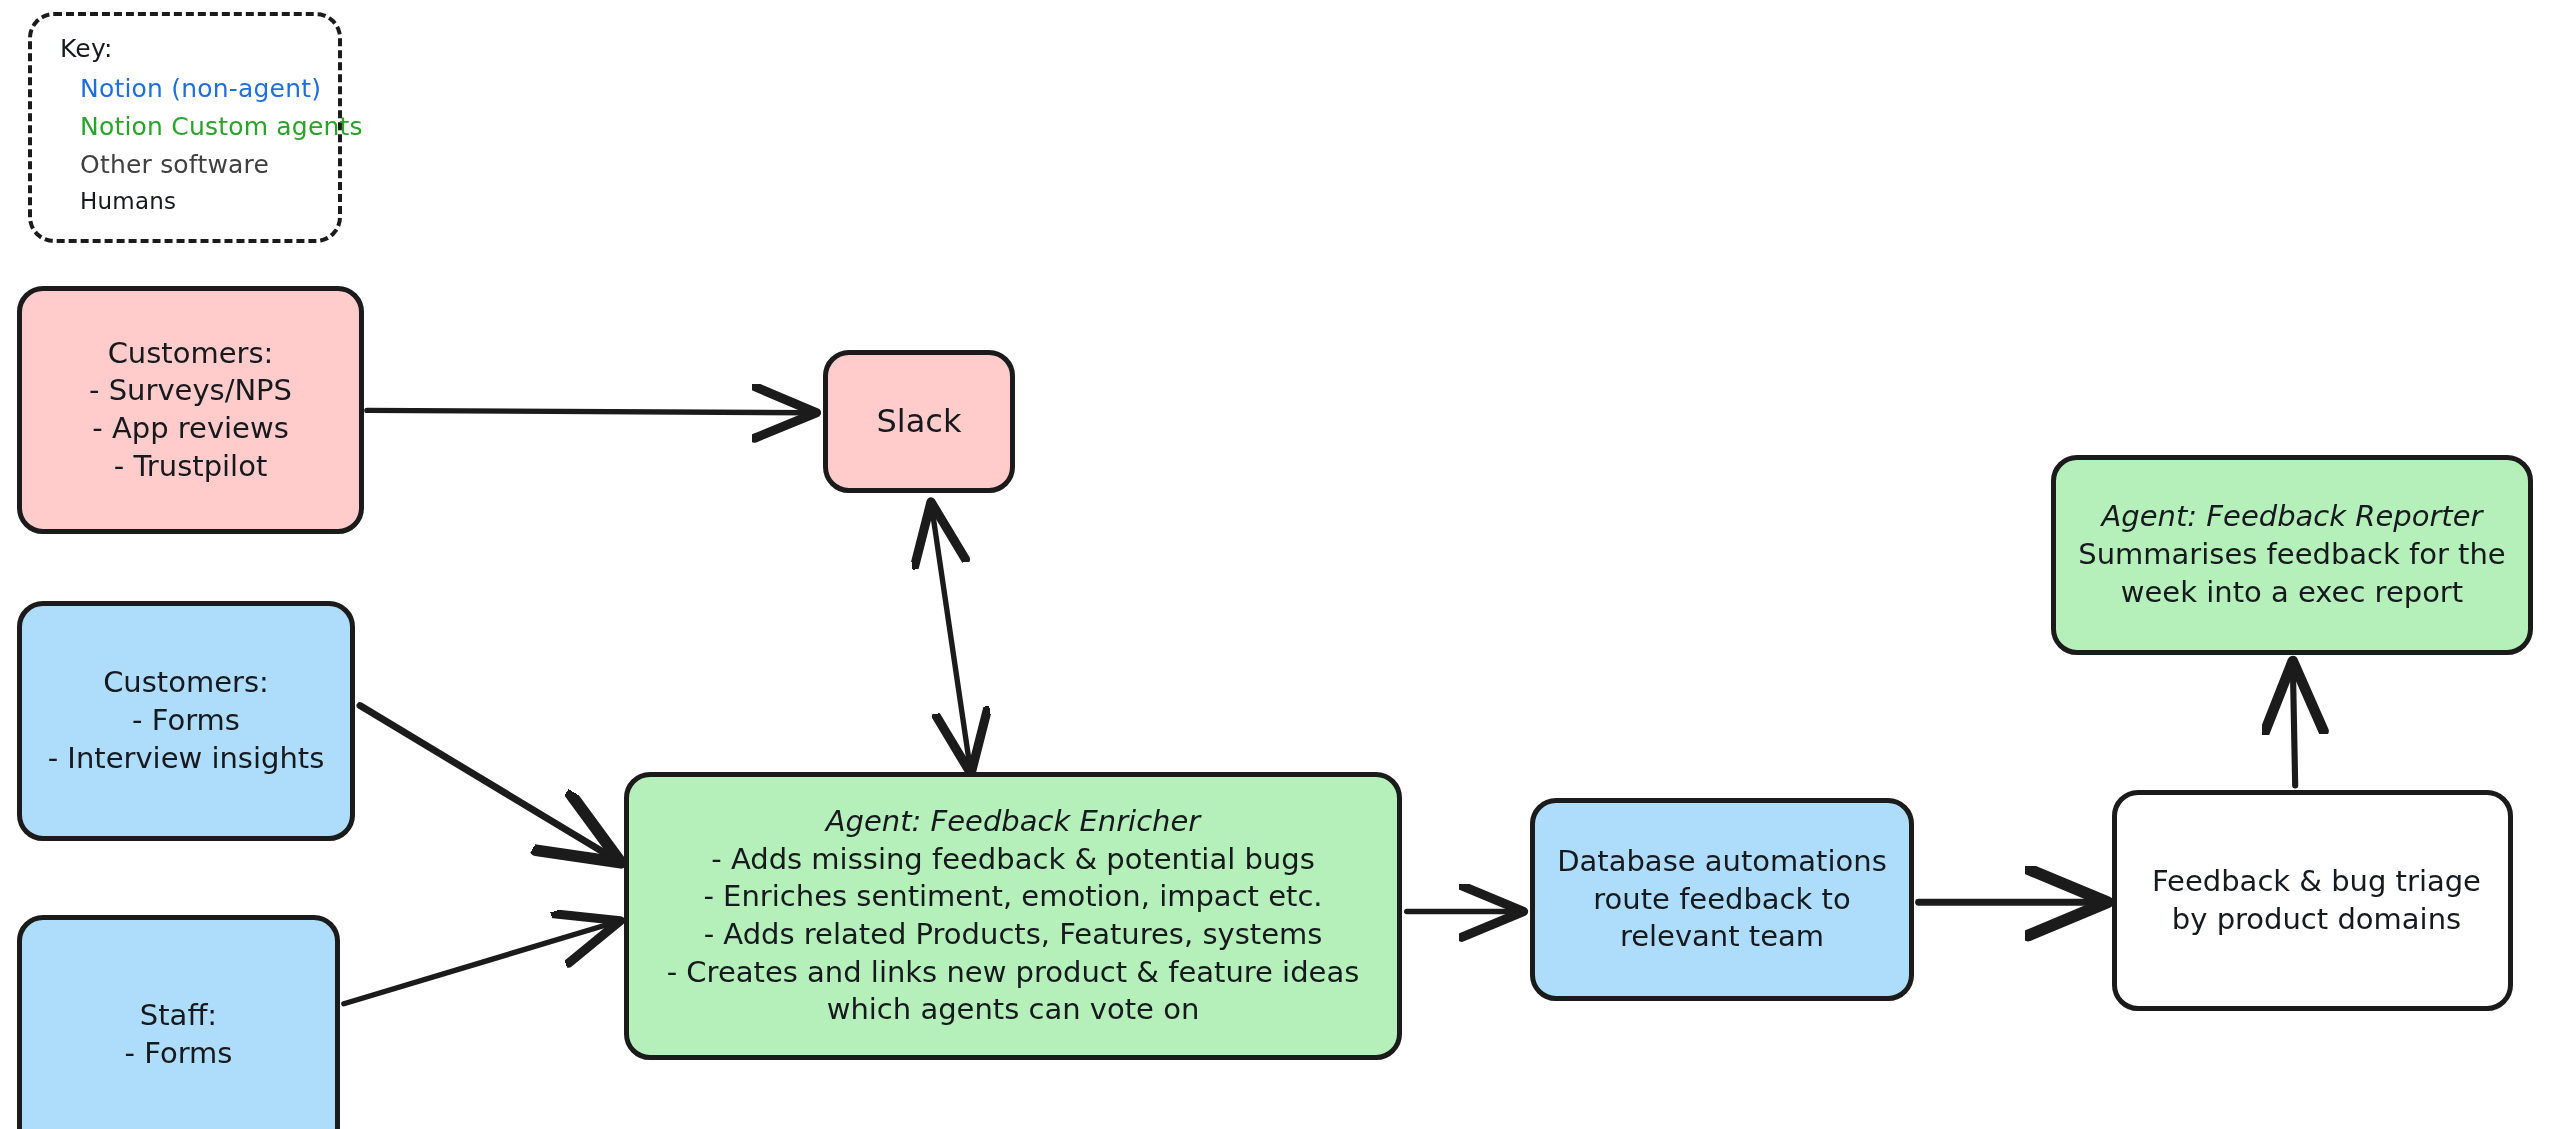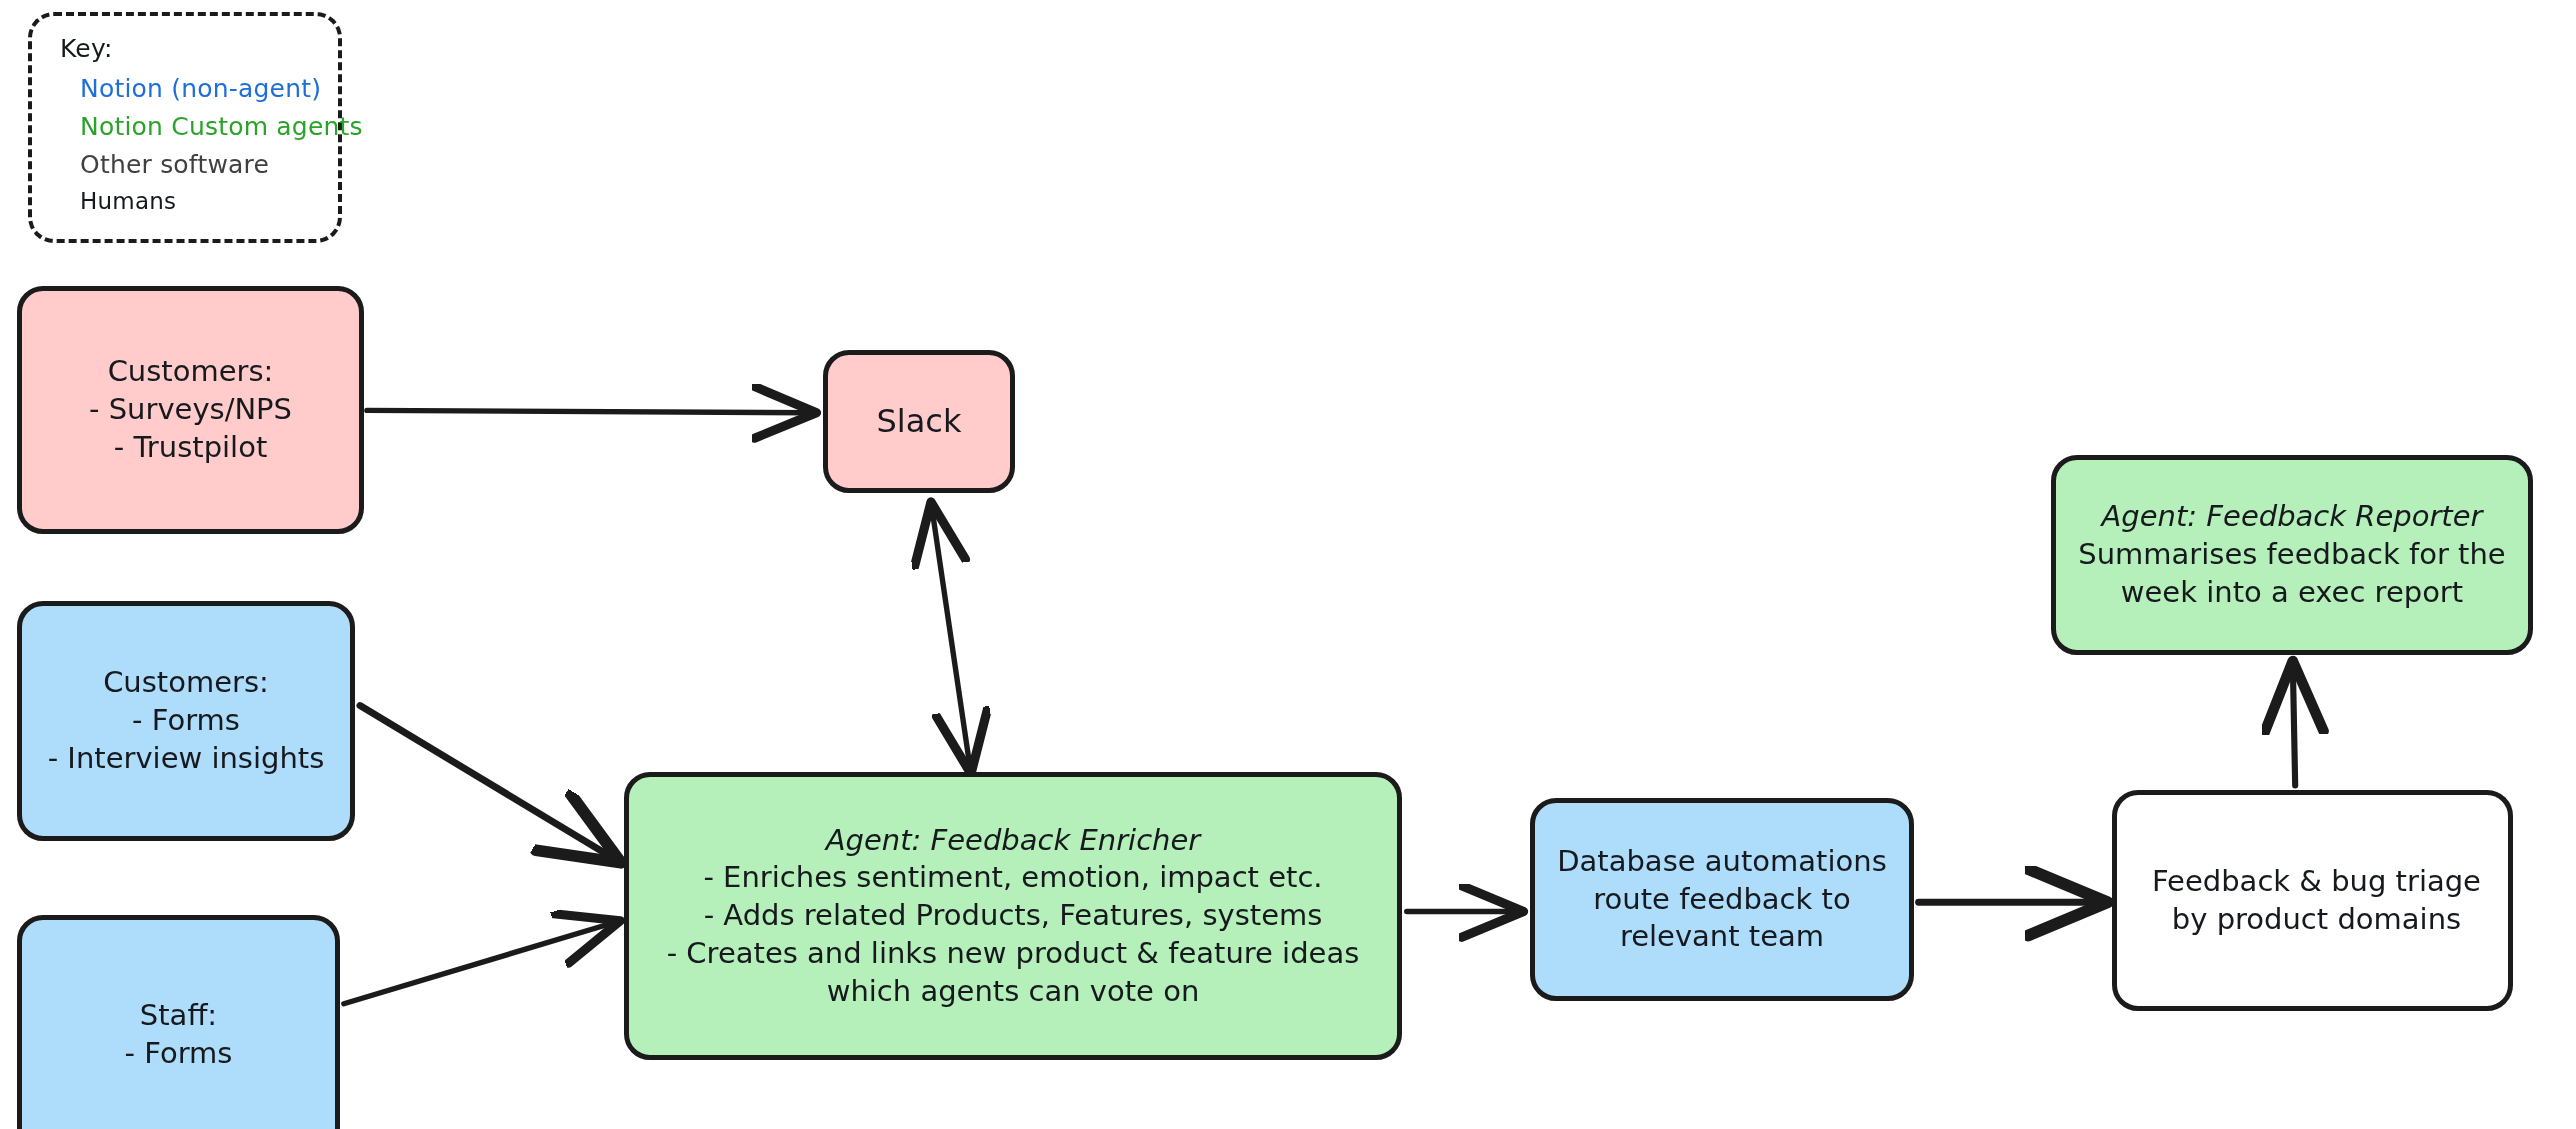--- a/index.html
+++ b/index.html
@@ -159,20 +159,21 @@
     <div class="key-item" style="color:#1e6fd9">Notion (non-agent)</div>
     <div class="key-item" style="color:#2ba32b">Notion Custom agents</div>
     <div class="key-item" style="color:#404040">Other software</div>
     <div class="key-item" style="color:#16191d;font-size:23px">Humans</div>
   </div>
 
   <div class="node fill-pink" id="node-customers-passive">
     <div class="lines">
       <span class="line">Customers:</span>
       <span class="line">- Surveys/NPS</span>
+      <span class="line">- App reviews</span>
       <span class="line">- Trustpilot</span>
     </div>
   </div>
 
   <div class="node fill-pink" id="node-slack">
     <div class="lines">
       <span class="line">Slack</span>
     </div>
   </div>
 
@@ -187,20 +188,21 @@
   <div class="node fill-blue" id="node-staff">
     <div class="lines">
       <span class="line">Staff:</span>
       <span class="line">- Forms</span>
     </div>
   </div>
 
   <div class="node fill-green" id="node-enricher">
     <div class="lines">
       <span class="line italic-head">Agent: Feedback Enricher</span>
+      <span class="line">- Adds missing feedback &amp; potential bugs</span>
       <span class="line">- Enriches sentiment, emotion, impact etc.</span>
       <span class="line">- Adds related Products, Features, systems</span>
       <span class="line">- Creates and links new product &amp; feature ideas</span>
       <span class="line">which agents can vote on</span>
     </div>
   </div>
 
   <div class="node fill-blue" id="node-db-automations">
     <div class="lines">
       <span class="line">Database automations</span>

